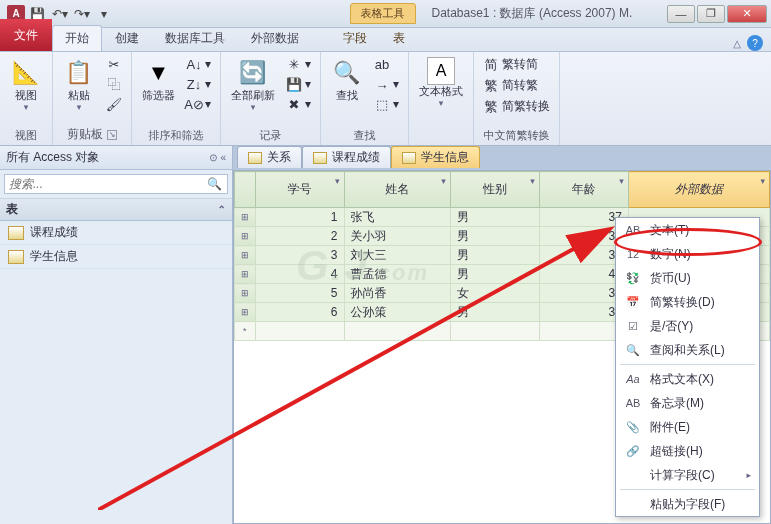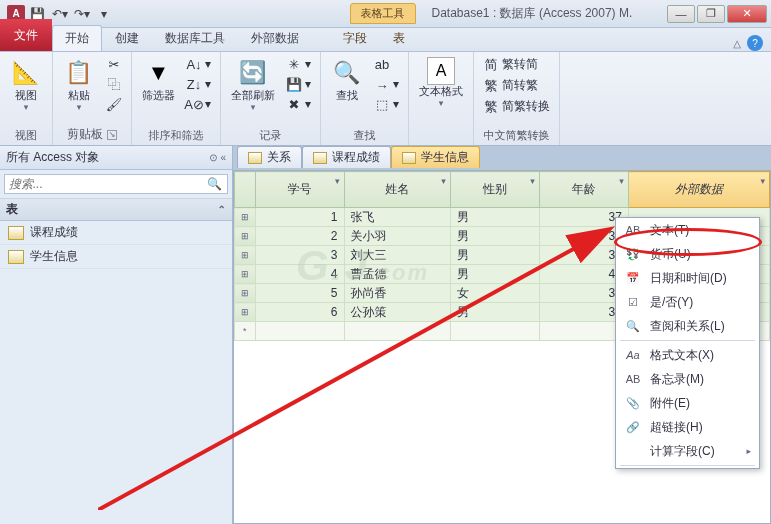--- a/index.html
+++ b/index.html
@@ -377,27 +377,31 @@
               <td></td>
             </tr>
           </tbody>
       </table>
 
       <div class="dropdown">
         <div class="mi">
             <span class="mico">AB</span>
             <span>文本(T)</span>
           </div>
+        <div class="mi hl">
+            <span class="mico">12</span>
+            <span>数字(N)</span>
+          </div>
         <div class="mi">
             <span class="mico">💱</span>
             <span>货币(U)</span>
           </div>
         <div class="mi">
             <span class="mico">📅</span>
-            <span>日期和时间(D)</span>
+            <span>简繁转换(D)</span>
           </div>
         <div class="mi">
             <span class="mico">☑</span>
             <span>是/否(Y)</span>
           </div>
         <div class="mi">
             <span class="mico">🔍</span>
             <span>查阅和关系(L)</span>
           </div>
         <div class="sep"></div>
@@ -416,20 +420,24 @@
         <div class="mi">
             <span class="mico">🔗</span>
             <span>超链接(H)</span>
           </div>
         <div class="mi">
             <span class="mico"></span>
             <span>计算字段(C)</span>
             <span class="arr">▸</span>
           </div>
         <div class="sep"></div>
+        <div class="mi">
+            <span class="mico"></span>
+            <span>粘贴为字段(F)</span>
+          </div>
       </div>
 
       <div class="red-ellipse"></div>
     </div>
   </div>
 </div>
 
 <div class="watermark">G.J<span class="sub">.com</span></div>
 
 <svg class="red-arrow" viewBox="0 0 560 290">

